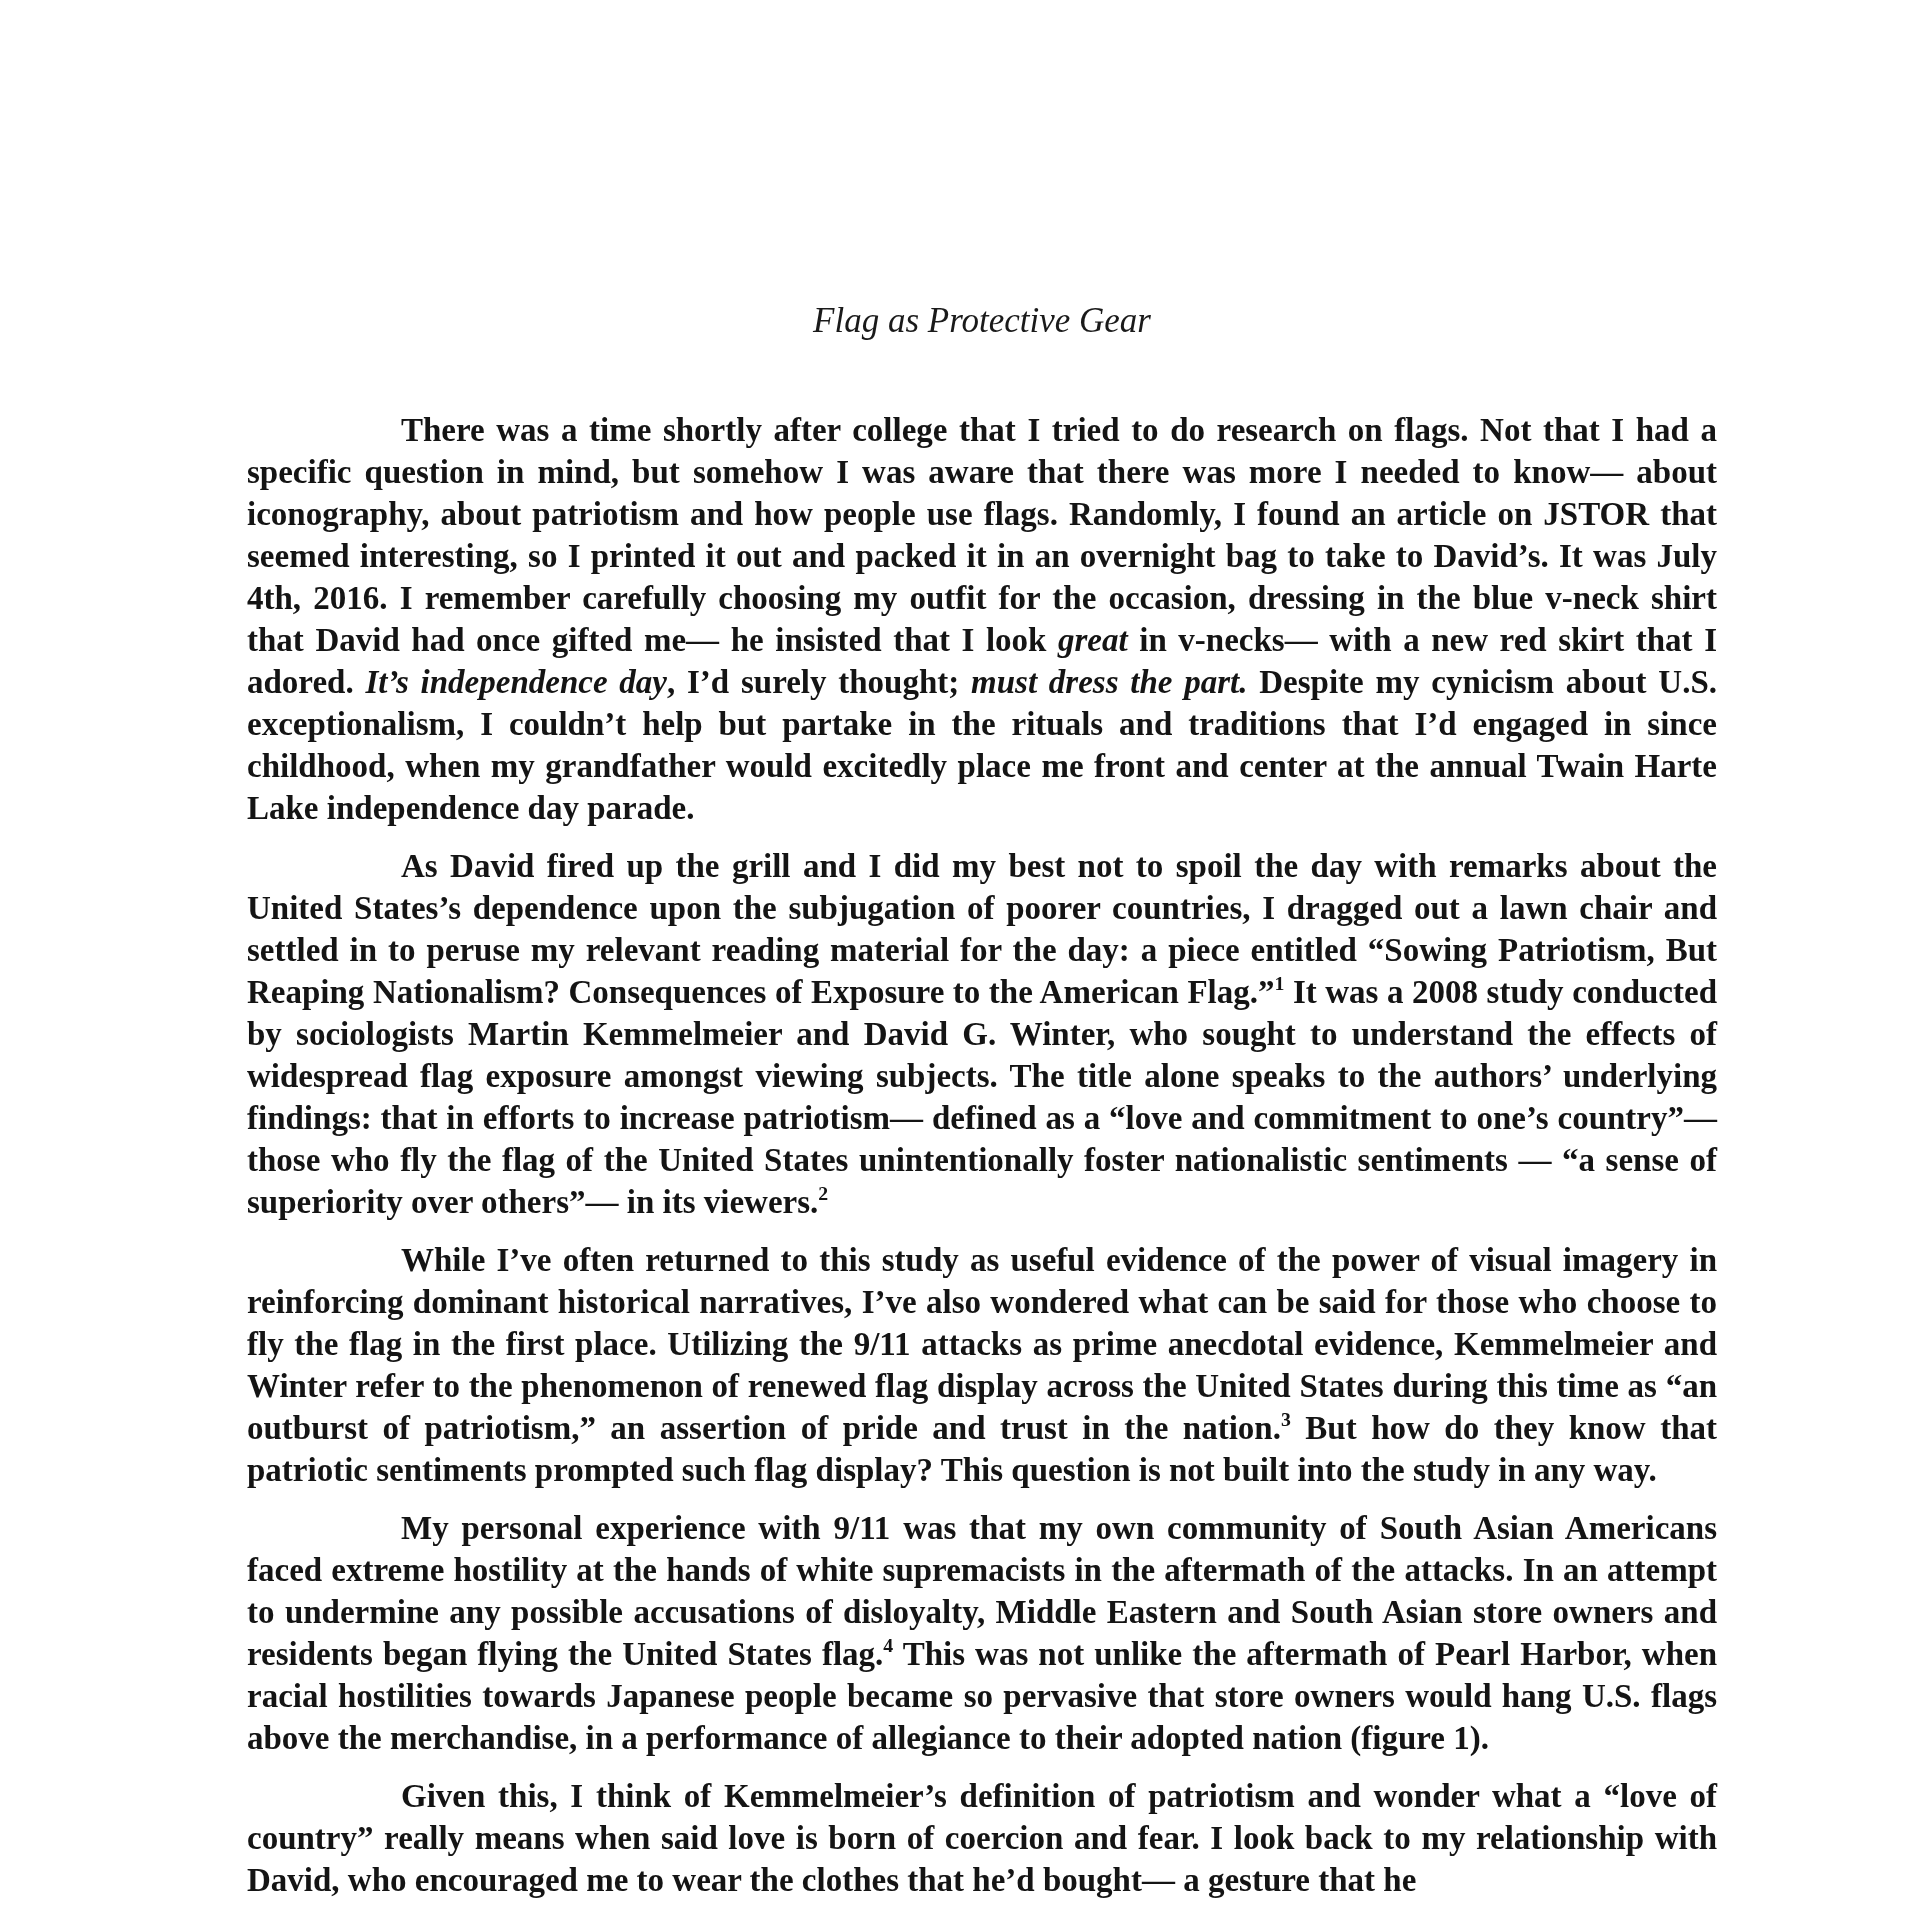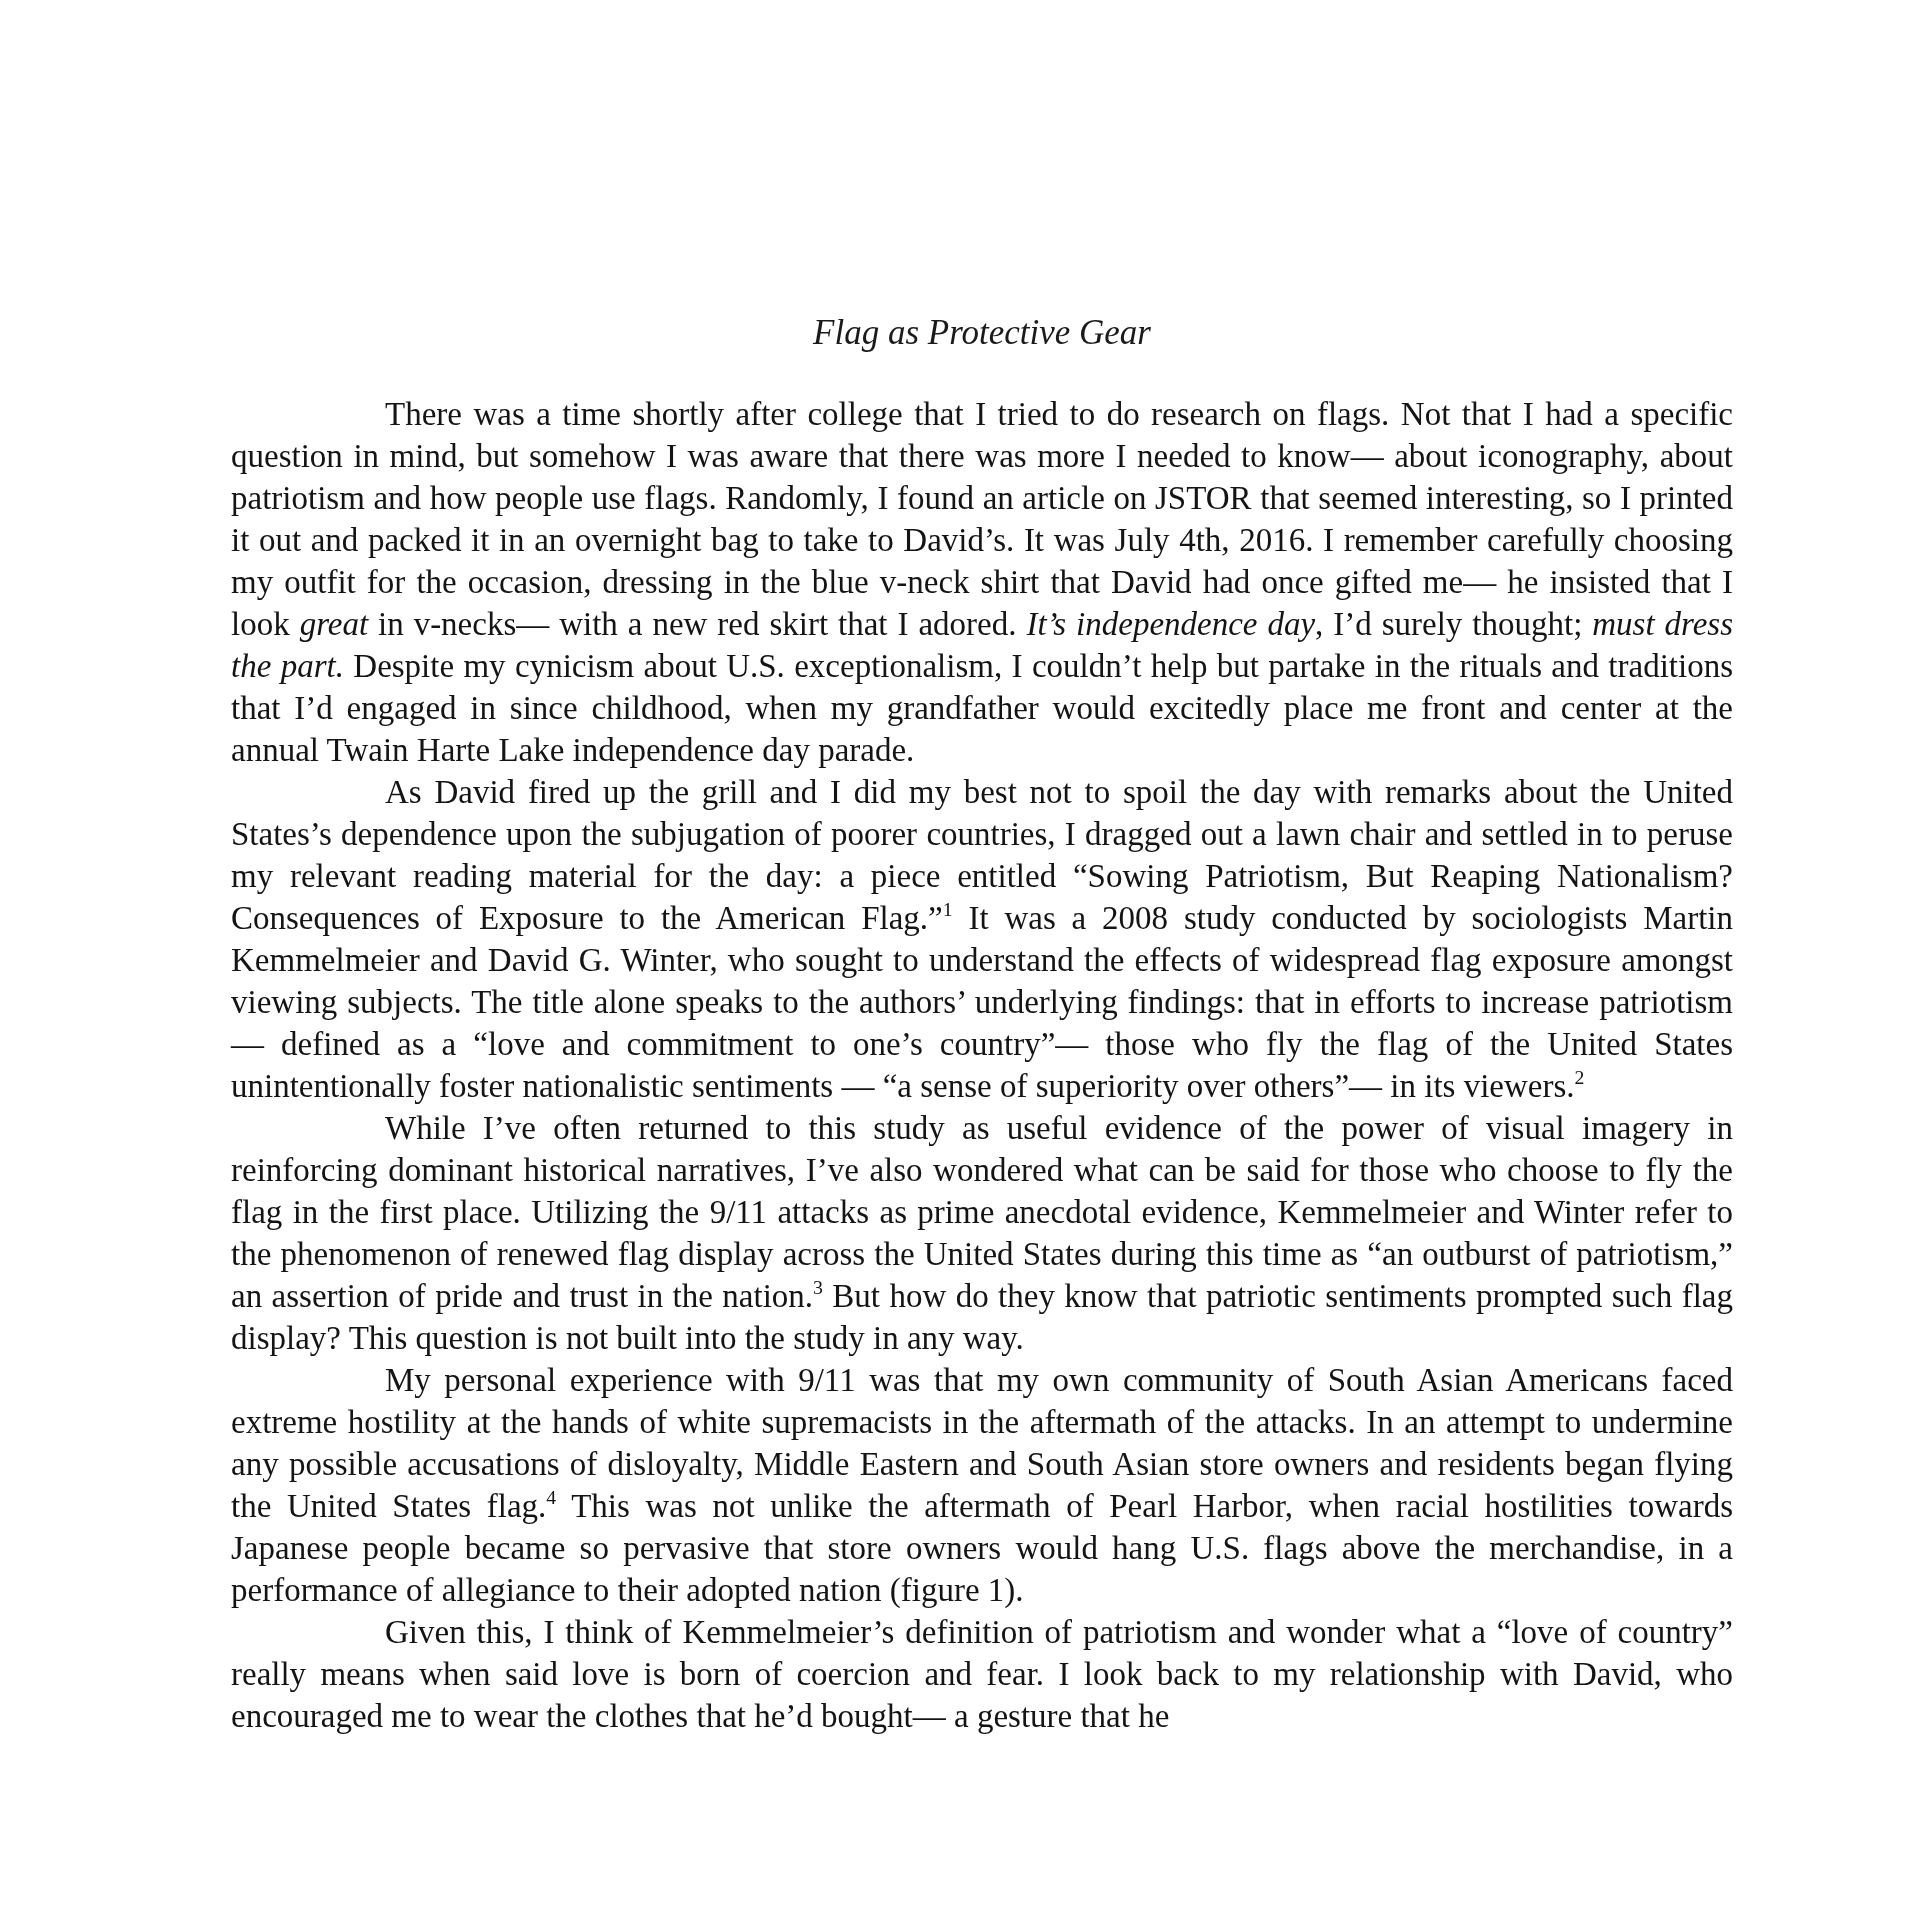--- a/index.html
+++ b/index.html
@@ -6,30 +6,30 @@
   body {
     width: 1965px;
     height: 2542px;
     position: relative;
     font-family: "Liberation Serif", "DejaVu Serif", serif;
     color: #111111;
     overflow: hidden;
   }
   .page { position: absolute; left: 231px; top: 0; width: 1502px; }
   .title {
-    position: absolute; left: 0; top: 312px; width: 1502px;
+    position: absolute; left: 0; top: 300px; width: 1502px;
     text-align: center; font-style: italic; font-size: 35px; line-height: 42px;
     color: #1a1a1a;
   }
   .body-text {
     position: absolute; left: 0; top: 393px; width: 1502px;
     font-size: 33px; line-height: 42px; text-align: justify;
     hyphens: none; color: #141414;
   }
-  .para { margin: 0; text-indent: 154px; }
+  .para { margin: 16px; text-indent: 154px; font-weight: bold; }
   .para sup, .fn sup { font-size: 0.6em; line-height: 0; vertical-align: 0.65em; }
   em { font-style: italic; }
 </style>
 </head>
 <body>
 
 <div class="page">
   <div class="title">Flag as Protective Gear</div>
 
   <div class="body-text">

